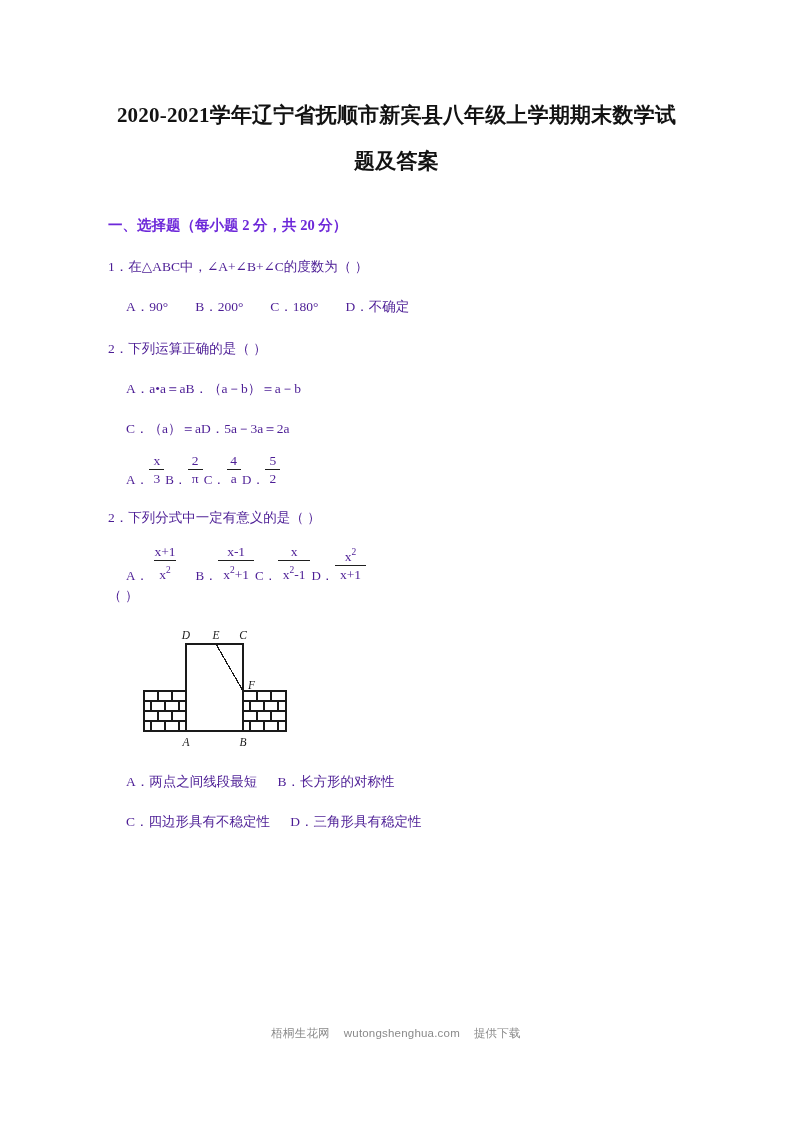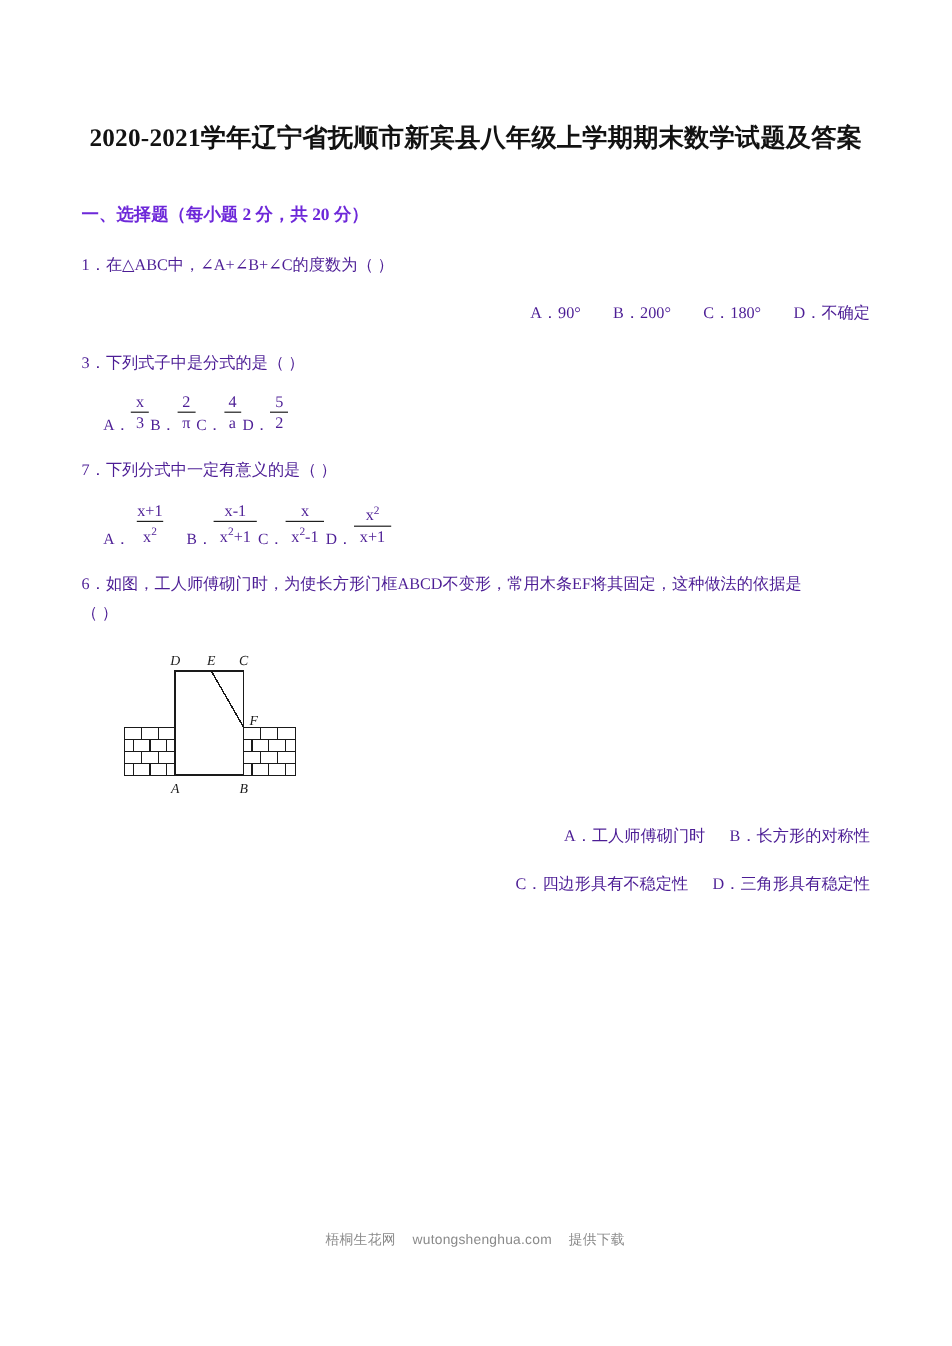--- a/index.html
+++ b/index.html
@@ -14,21 +14,21 @@
     font-family: "Liberation Serif", "DejaVu Serif", serif;
     color: #1a1a1a;
     overflow: hidden;
   }
   .page {
     position: absolute;
     left: 0; top: 0;
     width: 793px;
     height: 1122px;
     box-sizing: border-box;
-    padding: 0 68px;
+    padding: 0 108px;
   }
 
   
   .doc-title {
     margin: 0;
     padding-top: 92px;
     font-size: 21px;
     font-weight: bold;
     line-height: 46px;
     text-align: center;
@@ -54,21 +54,20 @@
   }
   .q-stem {
     margin: 0;
     padding-top: 20px;
   }
   .opts {
     margin: 0;
     padding-top: 18px;
     padding-left: 18px;
     white-space: pre;
-    text-align: right;
   }
   .sup { font-size: 9.5px; vertical-align: super; }
 
   
   .frac-row {
     padding-top: 14px;
     padding-left: 18px;
     display: flex;
     align-items: flex-end;
     font-size: 13.5px;
@@ -133,23 +132,27 @@
 
   <h1 class="doc-title">2020-2021学年辽宁省抚顺市新宾县八年级上学期期末数学试题及答案</h1>
 
   <div class="section-head">一、选择题（每小题 2 分，共 20 分）</div>
 
   <div class="question">
     <p class="q-stem">1．在△ABC中，∠A+∠B+∠C的度数为（      ）</p>
     <p class="opts">A．90°        B．200°        C．180°        D．不确定</p>
   </div>
 
-
-  <div class="question">
-    <p class="q-stem">3．下列式子中是分式的是（      ）</p>
+  <div class="question">
+    <p class="q-stem">2．下列运算正确的是（      ）</p>
+    <p class="opts">A．a•a＝aB．（a－b）＝a－b</p>
+    <p class="opts">C．（a）＝aD．5a－3a＝2a</p>
+  </div>
+
+  <div class="question">
     <div class="frac-row">
       <span class="frac-lbl">A．</span>
       <span class="frac">
         <span class="num">x</span>
         <span class="den">3</span>
       </span>
       <span class="frac-lbl">B．</span>
       <span class="frac">
         <span class="num">2</span>
         <span class="den">π</span>
@@ -161,21 +164,21 @@
       </span>
       <span class="frac-lbl">D．</span>
       <span class="frac">
         <span class="num">5</span>
         <span class="den">2</span>
       </span>
     </div>
   </div>
 
   <div class="question">
-    <p class="q-stem">7．下列分式中一定有意义的是（      ）</p>
+    <p class="q-stem">2．下列分式中一定有意义的是（      ）</p>
     <div class="frac-row r4">
       <span class="frac-lbl">A．</span>
       <span class="frac wide">
         <span class="num">x+1</span>
         <span class="den"><span>x</span><span class="sup">2</span><span></span></span>
       </span>
       <span class="fr-gap-a"></span>
       <span class="frac-lbl">B．</span>
       <span class="frac wide">
         <span class="num">x-1</span>
@@ -189,21 +192,20 @@
       <span class="frac-lbl">D．</span>
       <span class="frac wide">
         <span class="num"><span>x</span><span class="sup">2</span></span>
         <span class="den">x+1</span>
       </span>
     </div>
   </div>
 
 
   <div class="question">
-    <p class="q-stem">6．如图，工人师傅砌门时，为使长方形门框ABCD不变形，常用木条EF将其固定，这种做法的依据是</p>
     <p class="q-stem" style="padding-top:2px;">（      ）</p>
 
     <div class="figure-wrap">
       <div class="figure">
         <svg width="160" height="140" viewBox="0 0 160 140">
           <g stroke="#1a1a1a" fill="none" stroke-width="1.15" shape-rendering="crispEdges">
 
             <line x1="6" y1="112" x2="148" y2="112"></line>
 
             <rect x="6" y="72" width="42" height="40"></rect>
@@ -255,21 +257,21 @@
             <text x="78" y="20" text-anchor="middle">E</text>
             <text x="105" y="20" text-anchor="middle">C</text>
             <text x="110" y="70">F</text>
             <text x="48" y="127" text-anchor="middle">A</text>
             <text x="105" y="127" text-anchor="middle">B</text>
           </g>
         </svg>
       </div>
     </div>
 
-    <p class="opts" style="padding-top:12px;">A．工人师傅砌门时      B．长方形的对称性</p>
+    <p class="opts" style="padding-top:12px;">A．两点之间线段最短      B．长方形的对称性</p>
     <p class="opts">C．四边形具有不稳定性      D．三角形具有稳定性</p>
   </div>
 
 </div>
 
 <div class="footer">
   <span class="seg">梧桐生花网</span><span class="seg">wutongshenghua.com</span><span class="seg">提供下载</span>
 </div>
 
 </body></html>

